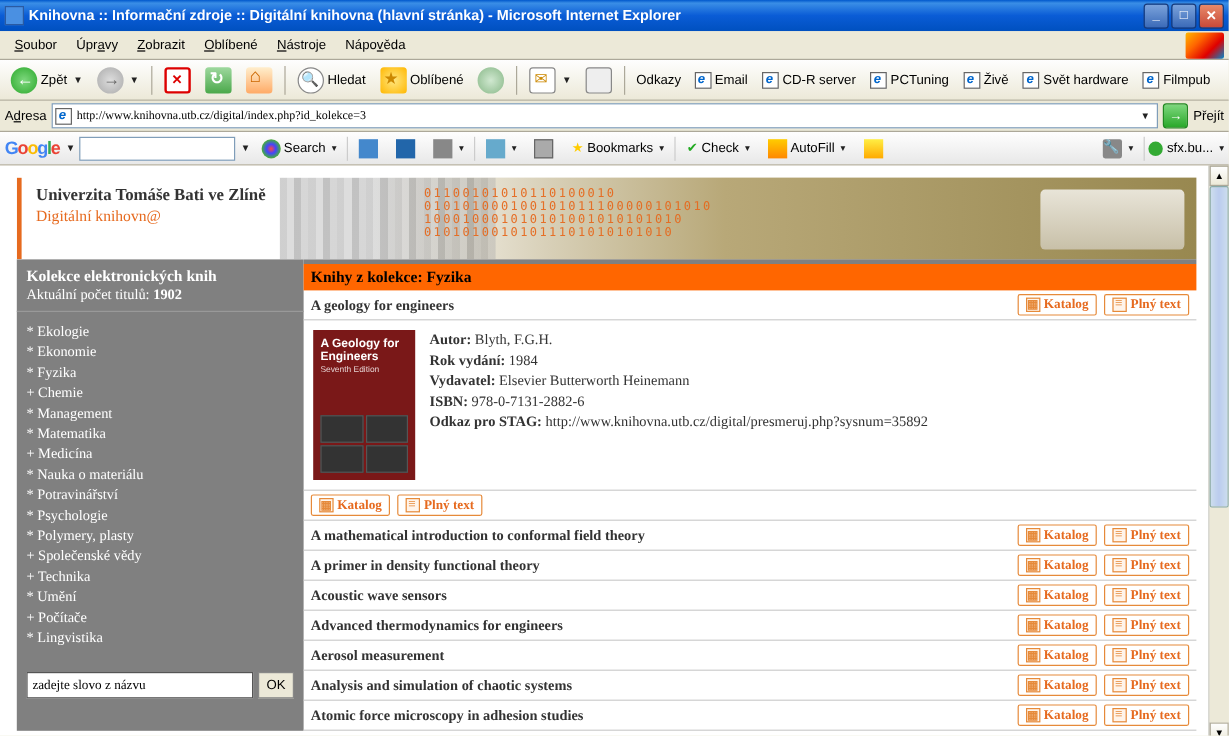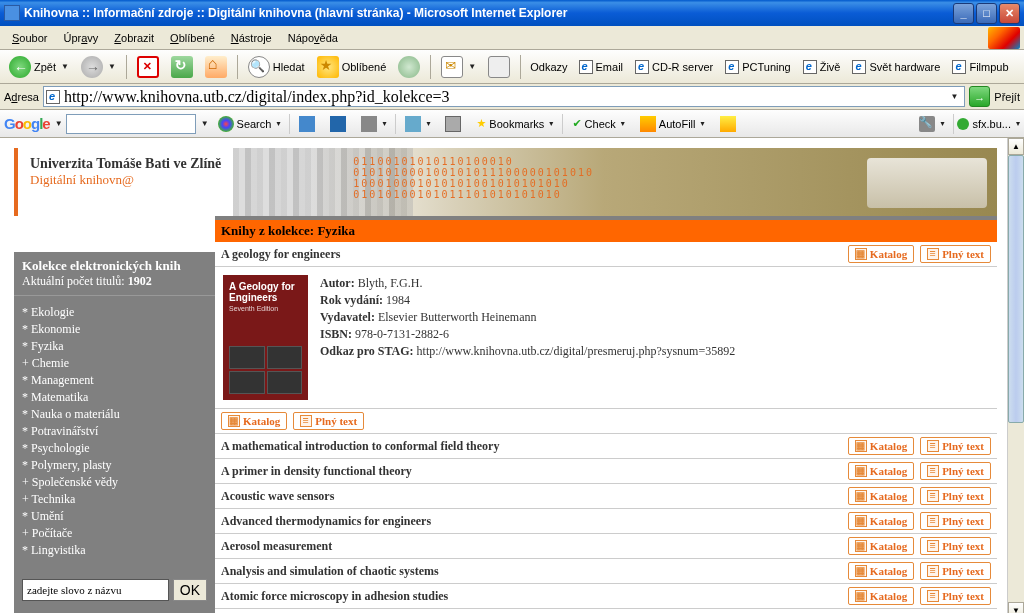--- a/index.html
+++ b/index.html
@@ -42,21 +42,21 @@
 .ico-mail::after { content: "✉"; position: absolute; top: 1px; left: 3px; color: #c80; font-size: 13px; }
 .ico-print { background: #eee; border: 1px solid #888; }
 .ico-link { width: 14px; height: 14px; background: #fff; border: 1px solid #666; display: inline-block; position: relative; }
 .ico-link::after { content: "e"; position: absolute; top: -1px; left: 2px; color: #06c; font-weight: bold; font-style: italic; font-size: 11px; }
 .tb-sep { width: 1px; height: 24px; background: #aca899; margin: 0 3px; }
 .dd-arrow { font-size: 8px; color: #222; margin-left: 2px; }
 
 
 .addrbar { height: 26px; background: #ece9d8; display: flex; align-items: center; padding: 0 4px; border-bottom: 1px solid #aca899; gap: 4px; }
 .addr-input-wrap { flex: 1; display: flex; align-items: center; background: white; border: 1px solid #7f9db9; height: 21px; padding: 0 2px; }
-.addr-input { flex: 1; border: none; outline: none; font-size: 16px; font-family: Tahoma; }
+.addr-input { flex: 1; border: none; outline: none; font-size: 10px; font-family: Tahoma; }
 .go-btn { width: 21px; height: 21px; background: linear-gradient(#7ed87e, #2aa82a); border: 1px solid #228822; border-radius: 3px; color: white; display: flex; align-items: center; justify-content: center; cursor: pointer; }
 
 
 .gbar { height: 28px; background: linear-gradient(#fefefe, #e8e8e8); display: flex; align-items: center; padding: 0 4px; border-bottom: 1px solid #aca899; gap: 3px; font-size: 11px; }
 .g-logo { font-weight: bold; font-size: 15px; font-family: Arial; letter-spacing: -1px; }
 .g-logo .b { color: #4285f4; } .g-logo .r { color: #ea4335; } .g-logo .y { color: #fbbc05; } .g-logo .g { color: #34a853; }
 .g-input { width: 130px; height: 20px; border: 1px solid #7f9db9; font-size: 11px; }
 .g-btn { padding: 2px 5px; display: flex; align-items: center; gap: 3px; cursor: pointer; border: 1px solid transparent; }
 .g-ico { width: 16px; height: 16px; display: inline-block; }
 .g-sep { width: 1px; height: 20px; background: #ccc; }
@@ -72,30 +72,30 @@
 .banner-left { background: white; padding: 8px 12px; border-left: 4px solid #e66a1f; flex-shrink: 0; position: relative; z-index: 2; }
 .uni-name { color: #333; font-weight: bold; font-size: 14px; font-family: Verdana; }
 .lib-name { color: #e66a1f; font-size: 13px; font-family: Verdana; }
 .banner-deco { flex: 1; position: relative; }
 .banner-stripes { position: absolute; left: 0; top: 0; width: 180px; height: 100%; background: repeating-linear-gradient(90deg, #888 0 6px, #aaa 6px 12px, #666 12px 18px, #999 18px 24px); opacity: 0.4; }
 .banner-binary { position: absolute; left: 120px; top: 8px; font-family: monospace; font-size: 10px; color: #e66a1f; line-height: 11px; letter-spacing: 2px; opacity: 0.95; }
 .banner-pc { position: absolute; right: 10px; top: 10px; width: 120px; height: 50px; background: linear-gradient(#e8e4d8, #c8c0a8); border-radius: 4px; }
 
 
 .cols { display: flex; margin-left: 4px; }
-.sidebar { width: 201px; background: #808080; color: white; font-family: Verdana; font-size: 12px; flex-shrink: 0; margin-top: 36px; }
+.sidebar { width: 239px; background: #808080; color: white; font-family: Verdana; font-size: 12px; flex-shrink: 0; }
 .sb-header { padding: 6px 8px; border-bottom: 1px solid #999; }
 .sb-title { font-weight: bold; font-size: 13px; }
 .sb-count-label { font-size: 12px; }
 .sb-count { font-weight: bold; }
 .sb-cats { padding: 8px 8px; }
 .sb-cat { color: white; cursor: pointer; line-height: 17px; font-size: 12px; }
 .sb-search { padding: 12px 8px; display: flex; gap: 4px; }
 .sb-search input { flex: 1; height: 22px; border: 1px solid #555; padding: 0 4px; font-size: 11px; font-family: Tahoma; }
-.sb-search button { height: 22px; padding: 0 6px; background: #ece9d8; border: 1px solid #888; cursor: pointer; font-size: 14px; }
+.sb-search button { height: 22px; padding: 0 6px; background: #ece9d8; border: 1px solid #888; cursor: pointer; font-size: 11px; }
 
 .main-col { flex: 1; }
 .grey-strip { height: 4px; background: #808080; }
 .coll-header { background: #ff6600; color: black; padding: 3px 6px; font-family: Verdana; font-weight: bold; font-size: 13px; }
 .coll-name { color: #000000; font-weight: bold; }
 
 .book-row { border-bottom: 1px solid #ccc; display: flex; align-items: center; padding: 3px 6px; gap: 6px; }
 .book-title { flex: 1; font-family: Verdana; font-weight: bold; color: #333; font-size: 12px; cursor: pointer; }
 .badge { display: flex; align-items: center; gap: 3px; border: 1px solid #e68a3a; background: #fff; color: #e66a1f; padding: 2px 6px; font-size: 11px; font-family: Liberation Serif, serif; font-weight: bold; border-radius: 2px; cursor: pointer; flex-shrink: 0; }
 .badge-ico { width: 12px; height: 12px; border: 1px solid #e68a3a; display: inline-block; background: #fff4ea; position: relative; }
@@ -303,20 +303,21 @@
             <div class="sb-title">Kolekce elektronických knih</div>
             <div><span class="sb-count-label">Aktuální počet titulů:</span> <span class="sb-count">1902</span></div>
           </div>
           <div class="sb-cats" id="sb-cats">
               <div class="sb-cat">* Ekologie</div>
               <div class="sb-cat">* Ekonomie</div>
               <div class="sb-cat">* Fyzika</div>
               <div class="sb-cat">+ Chemie</div>
               <div class="sb-cat">* Management</div>
               <div class="sb-cat">* Matematika</div>
+              <div class="sb-cat">+ Medicína</div>
               <div class="sb-cat">* Nauka o materiálu</div>
               <div class="sb-cat">* Potravinářství</div>
               <div class="sb-cat">* Psychologie</div>
               <div class="sb-cat">* Polymery, plasty</div>
               <div class="sb-cat">+ Společenské vědy</div>
               <div class="sb-cat">+ Technika</div>
               <div class="sb-cat">* Umění</div>
               <div class="sb-cat">+ Počítače</div>
               <div class="sb-cat">* Lingvistika</div>
             </div>

